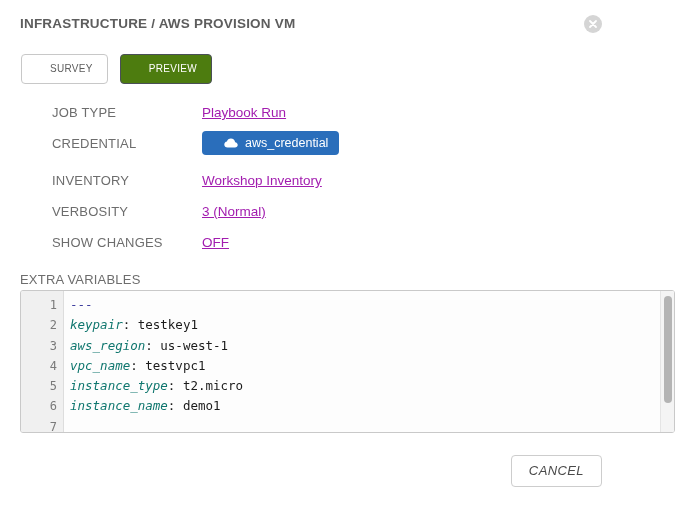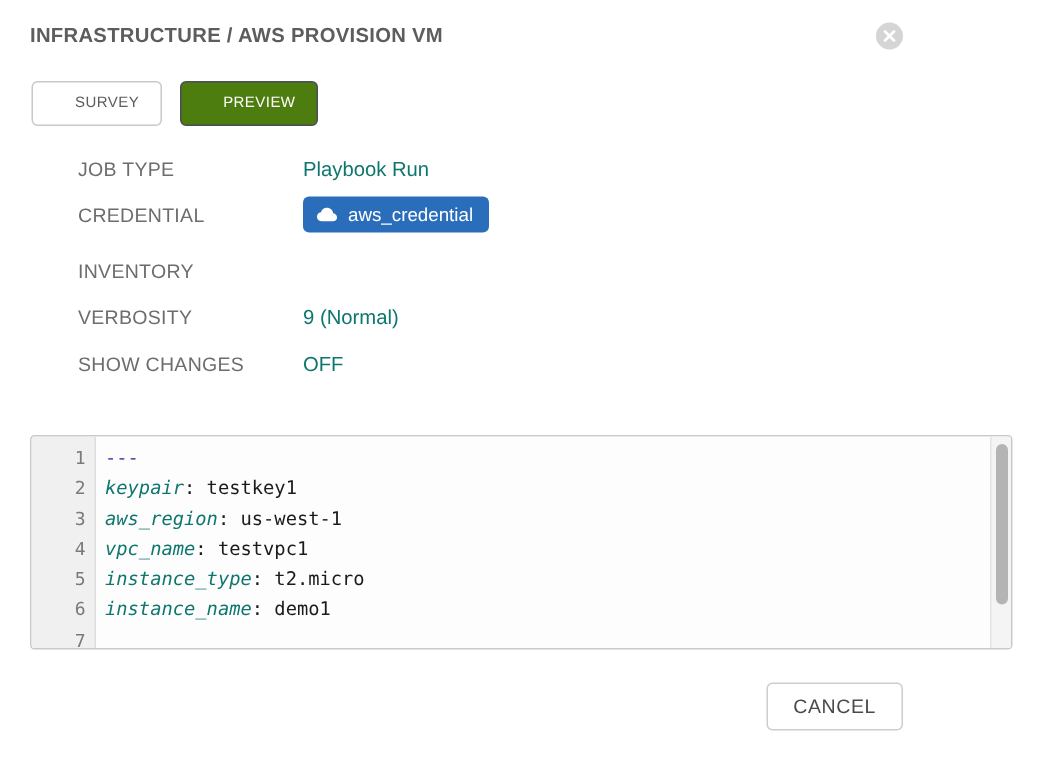--- a/index.html
+++ b/index.html
@@ -94,36 +94,37 @@
     color: #6d6d6d;
     letter-spacing: 0.2px;
     text-transform: uppercase;
     line-height: 18px;
     white-space: nowrap;
   }
   .detail-value {
     position: absolute;
     left: 150px; top: 0;
     font-size: 13.5px;
-    color: #0f766e;
+    color: #a21caf;
     line-height: 18px;
     white-space: nowrap;
+    text-decoration: underline;
   }
   .badge-wrap {
     position: absolute;
     left: 150px; top: -4px;
   }
   .credential-badge {
     display: inline-flex;
     align-items: center;
     gap: 7px;
     background: #2a6ebb;
     color: #ffffff;
     border-radius: 4px;
-    padding: 5px 11px 5px 9px;
+    padding: 5px 11px 5px 22px;
     font-size: 12.5px;
     line-height: 14px;
     cursor: pointer;
     white-space: nowrap;
   }
   .credential-badge svg { display:block; flex:none; }
 
   
   #extra-vars-label {
     position: absolute;
@@ -211,20 +212,21 @@
     padding: 8px 17px;
     border-radius: 4px;
     cursor: pointer;
     line-height: 14px;
     white-space: nowrap;
   }
   #cancel-button {
     background: #ffffff;
     border: 1px solid #cdcdcd;
     color: #4a4a4a;
+    font-style: italic;
   }
   #launch-button {
     background: #5cb85c;
     border: 1px solid #5cb85c;
     color: #ffffff;
   }
 </style>
 </head>
 <body>
 
@@ -258,34 +260,36 @@
           <svg width="14" height="10" viewBox="0 0 20 14">
             <path d="M5.2 13.5 C2.3 13.5 0.4 11.6 0.4 9.2 C0.4 7.0 2.0 5.2 4.2 4.9 C4.8 2.3 7.1 0.5 9.9 0.5 C13.0 0.5 15.6 2.8 15.9 5.8 C18.1 6.1 19.6 7.9 19.6 9.9 C19.6 11.9 17.9 13.5 15.7 13.5 Z" fill="#ffffff"></path>
           </svg>
           <span>aws_credential</span>
         </span>
       </div>
     </div>
 
     <div class="detail-row">
       <div class="detail-label">INVENTORY</div>
+      <div class="detail-value">Workshop Inventory</div>
     </div>
 
     <div class="detail-row">
       <div class="detail-label">VERBOSITY</div>
-      <div class="detail-value">9 (Normal)</div>
+      <div class="detail-value">3 (Normal)</div>
     </div>
 
     <div class="detail-row">
       <div class="detail-label">SHOW CHANGES</div>
       <div class="detail-value">OFF</div>
     </div>
 
   </div>
 
+  <div id="extra-vars-label">EXTRA VARIABLES</div>
 
   <div id="code-editor">
     <div id="gutter">
         <div class="gutter-num">1</div>
         <div class="gutter-num">2</div>
         <div class="gutter-num">3</div>
         <div class="gutter-num">4</div>
         <div class="gutter-num">5</div>
         <div class="gutter-num">6</div>
         <div class="gutter-num">7</div>

